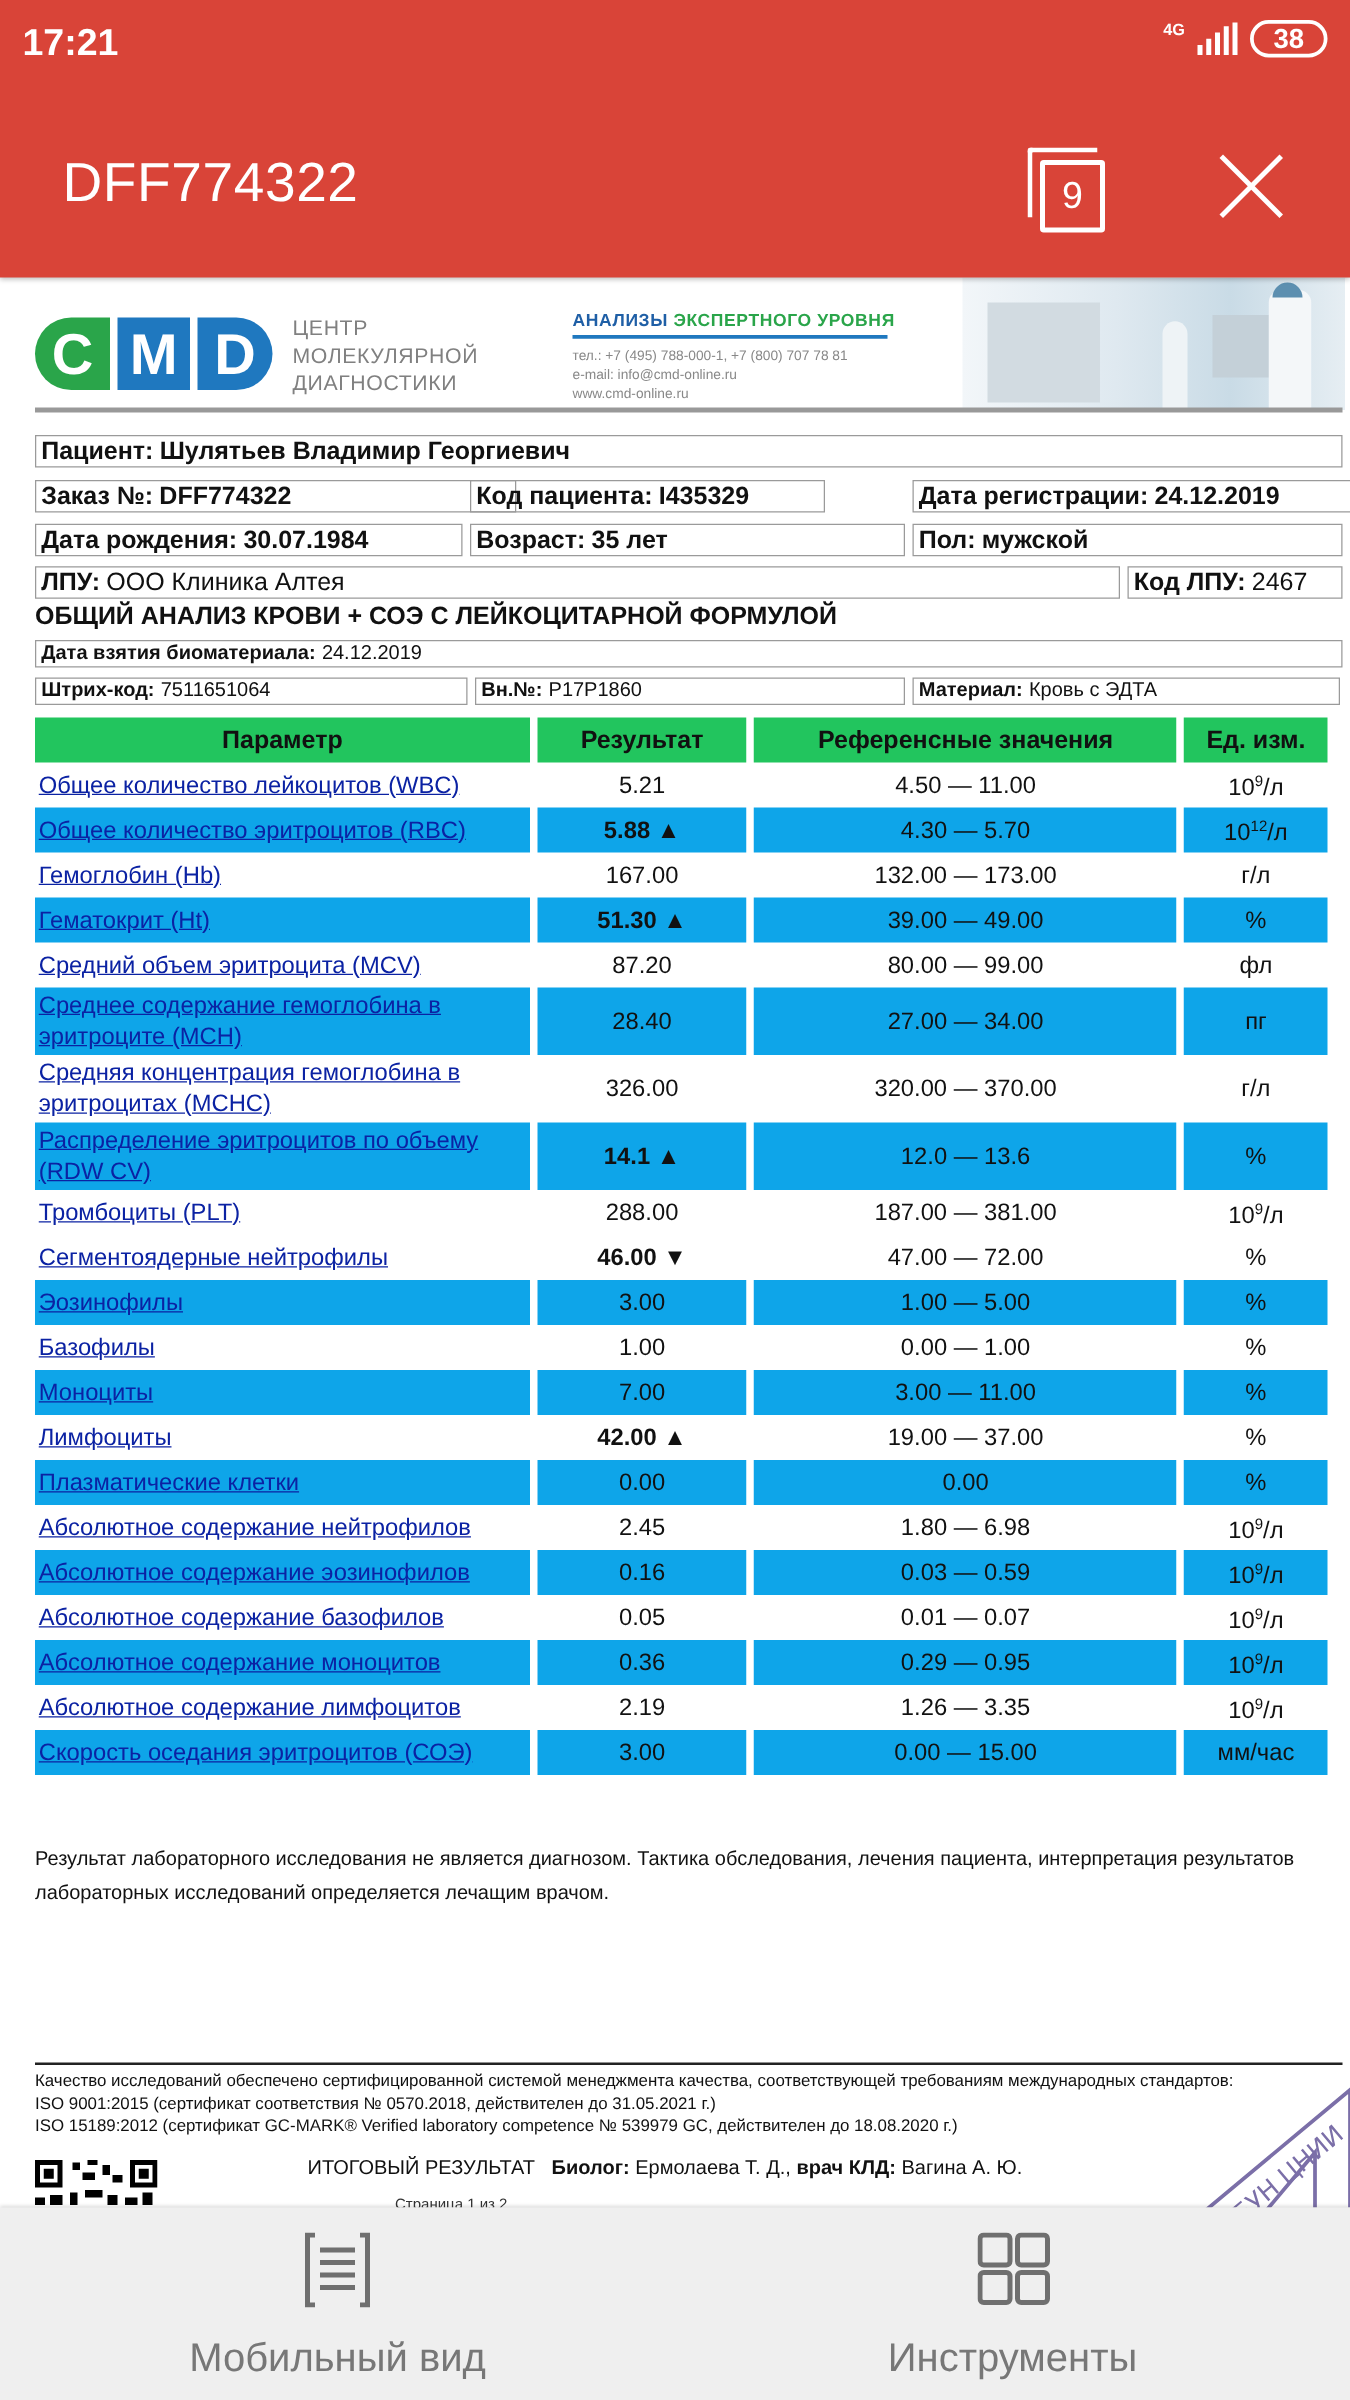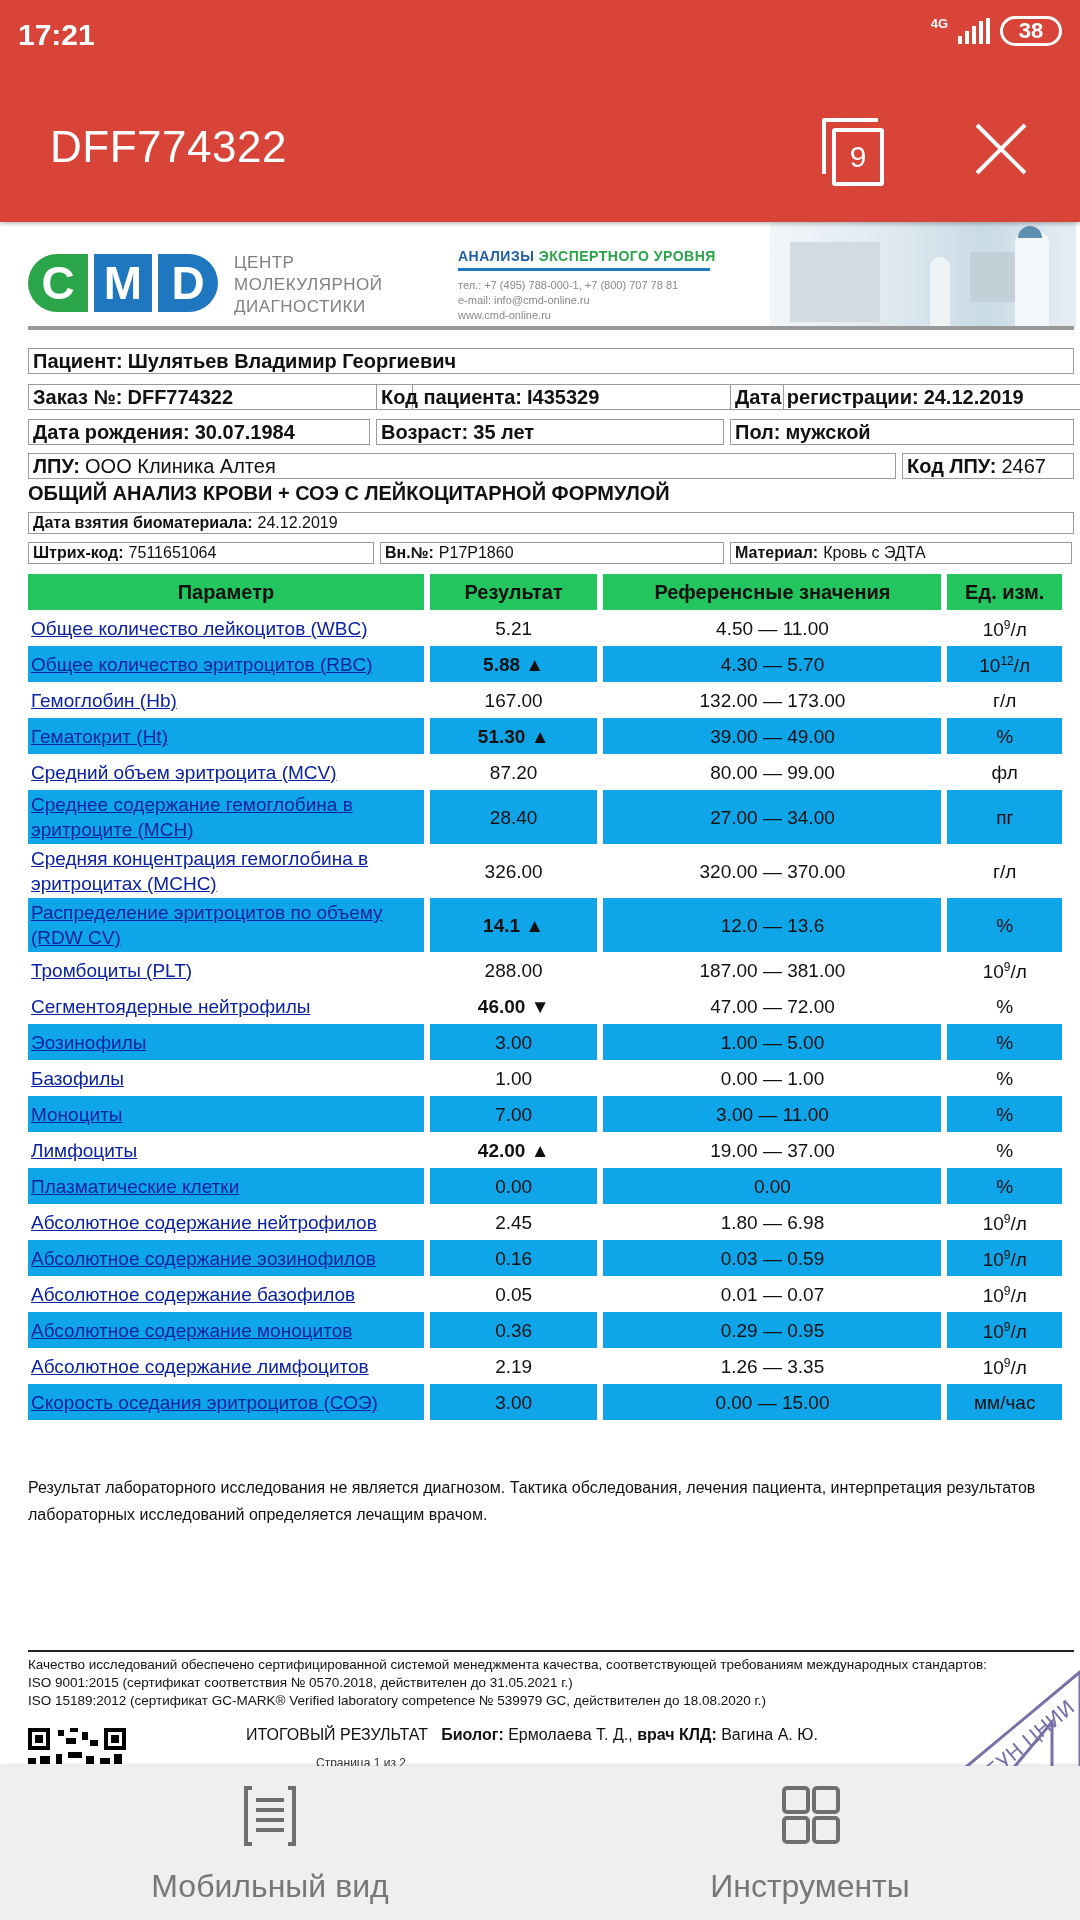--- a/index.html
+++ b/index.html
@@ -146,21 +146,21 @@
   <div class="header-rule"></div>
 
   <div class="box" style="left:28px;top:126px;width:1046px;height:26px;">
     <b>Пациент:</b>
       <b>Шулятьев Владимир Георгиевич</b>
   </div>
   <div class="box" style="left:28px;top:162px;width:385px;height:26px;">
     <b>Заказ №:</b>
       <b>DFF774322</b>
   </div>
-  <div class="box" style="left:376px;top:162px;width:408px;height:26px;">
+  <div class="box" style="left:376px;top:162px;width:284px;height:26px;">
     <b>Код пациента:</b>
       <b>I435329</b>
   </div>
   <div class="box" style="left:730px;top:162px;width:408px;height:26px;">
     <b>Дата регистрации:</b>
       <b>24.12.2019</b>
   </div>
   <div class="box" style="left:28px;top:197px;width:342px;height:26px;">
     <b>Дата рождения:</b>
       <b>30.07.1984</b>

